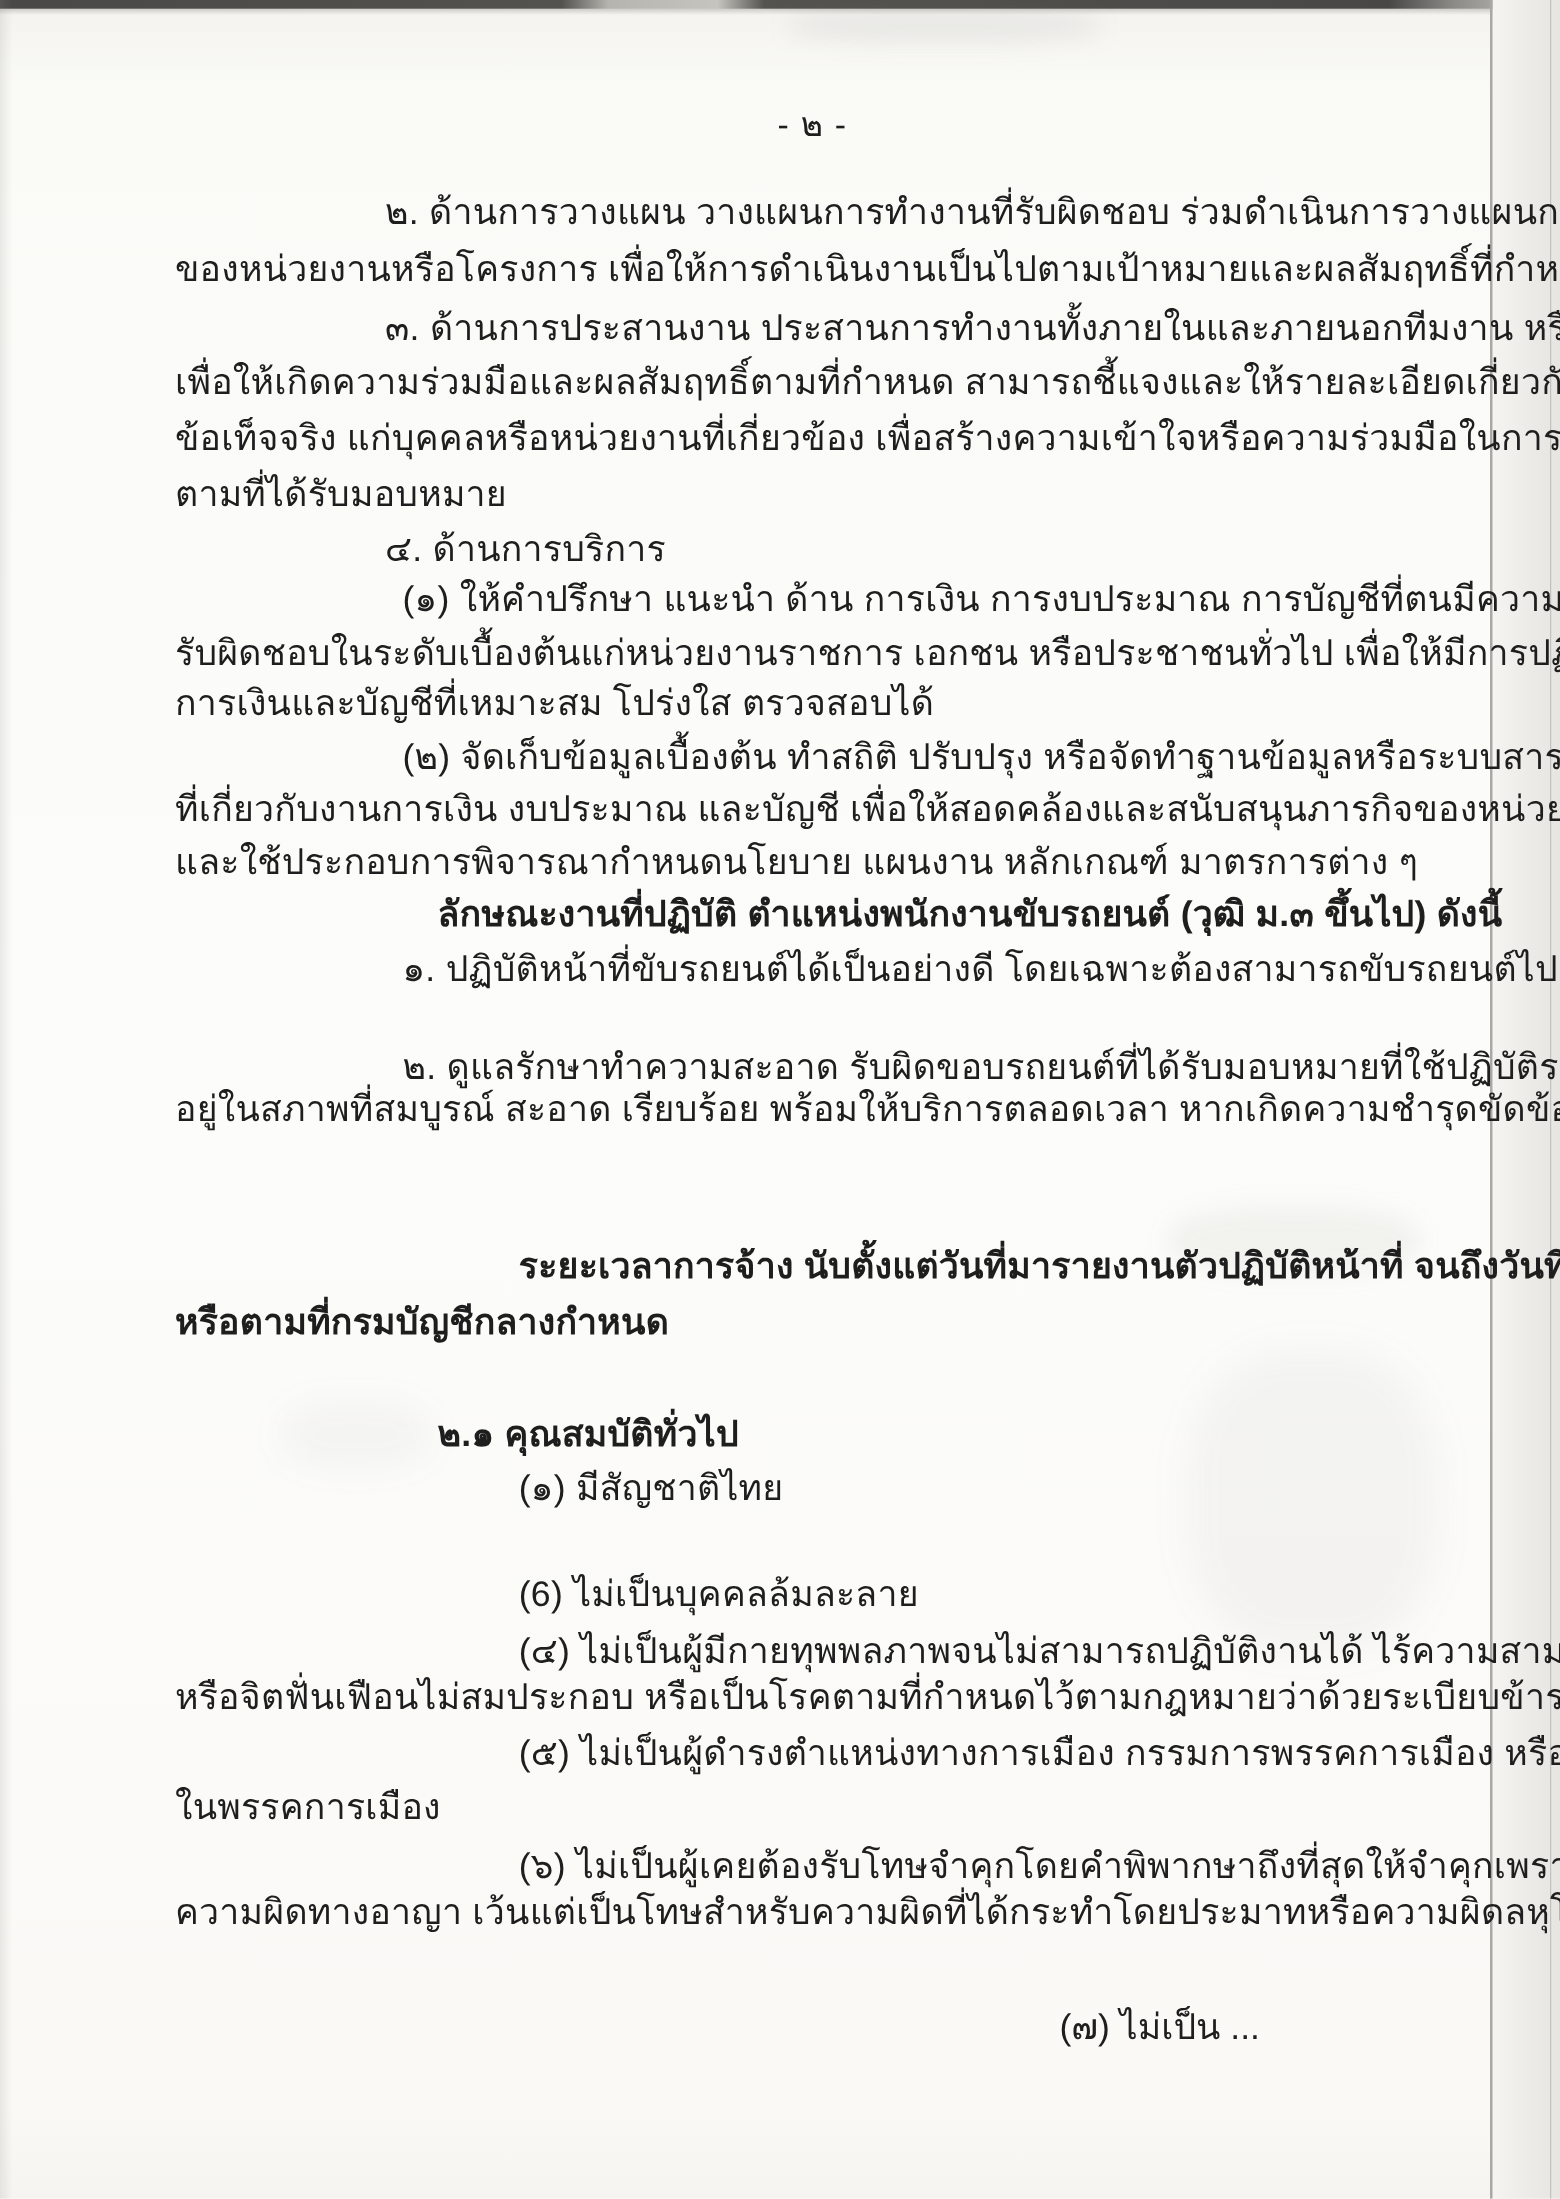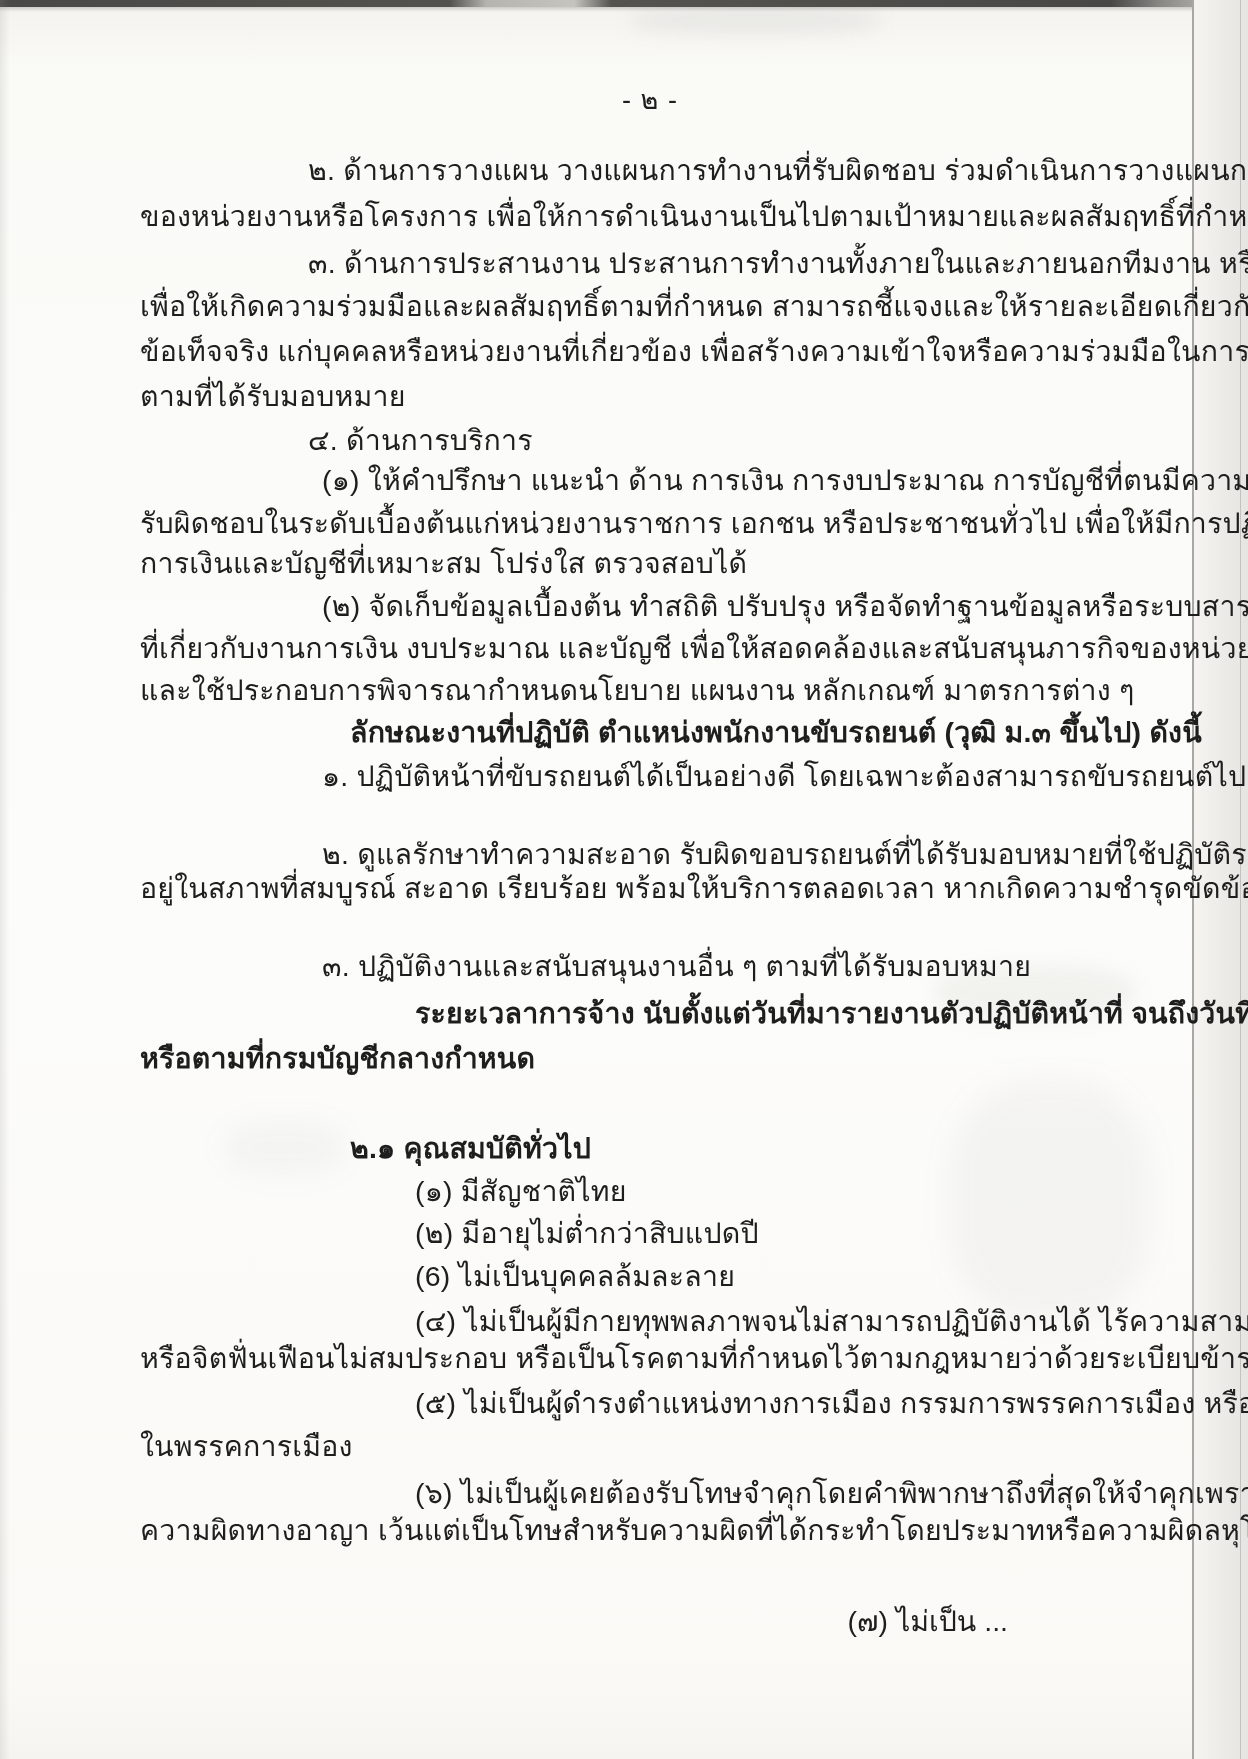--- a/index.html
+++ b/index.html
@@ -87,26 +87,24 @@
     <div class="line" style="top: 462px; left: 322px;">(๑) ให้คำปรึกษา แนะนำ ด้าน การเงิน การงบประมาณ การบัญชีที่ตนมีความ</div>
     <div class="line" style="top: 505px; left: 140px;">รับผิดชอบในระดับเบื้องต้นแก่หน่วยงานราชการ เอกชน หรือประชาชนทั่วไป เพื่อให้มีการปฏิบัติงานด้าน</div>
     <div class="line" style="top: 545px; left: 140px;">การเงินและบัญชีที่เหมาะสม โปร่งใส ตรวจสอบได้</div>
     <div class="line" style="top: 588px; left: 322px;">(๒) จัดเก็บข้อมูลเบื้องต้น ทำสถิติ ปรับปรุง หรือจัดทำฐานข้อมูลหรือระบบสารสนเทศ</div>
     <div class="line" style="top: 630px; left: 140px;">ที่เกี่ยวกับงานการเงิน งบประมาณ และบัญชี เพื่อให้สอดคล้องและสนับสนุนภารกิจของหน่วยงาน</div>
     <div class="line" style="top: 672px; left: 140px;">และใช้ประกอบการพิจารณากำหนดนโยบาย แผนงาน หลักเกณฑ์ มาตรการต่าง ๆ</div>
     <div class="line bold" style="top: 714px; left: 350px;">ลักษณะงานที่ปฏิบัติ ตำแหน่งพนักงานขับรถยนต์ (วุฒิ  ม.๓ ขึ้นไป) ดังนี้</div>
     <div class="line" style="top: 758px; left: 322px;">๑. ปฏิบัติหน้าที่ขับรถยนต์ได้เป็นอย่างดี โดยเฉพาะต้องสามารถขับรถยนต์ไปยัง</div>
     <div class="line" style="top: 836px; left: 322px;">๒. ดูแลรักษาทำความสะอาด รับผิดขอบรถยนต์ที่ได้รับมอบหมายที่ใช้ปฏิบัติราชการให้</div>
     <div class="line" style="top: 870px; left: 140px;">อยู่ในสภาพที่สมบูรณ์ สะอาด เรียบร้อย พร้อมให้บริการตลอดเวลา หากเกิดความชำรุดขัดข้องของเครื่องยนต์</div>
-    <div class="line" style="top: 948px; left: 322px;">๓. ปฏิบัติงานและสนับสนุนงานอื่น ๆ ตามที่ได้รับมอบหมาย</div>
     <div class="line bold" style="top: 995px; left: 415px;">ระยะเวลาการจ้าง นับตั้งแต่วันที่มารายงานตัวปฏิบัติหน้าที่ จนถึงวันที่ ๓๐ กันยายน ๒๕๖๘</div>
     <div class="line bold" style="top: 1040px; left: 140px;">หรือตามที่กรมบัญชีกลางกำหนด</div>
     <div class="line bold" style="top: 1130px; left: 350px;">๒.๑  คุณสมบัติทั่วไป</div>
     <div class="line" style="top: 1173px; left: 415px;">(๑) มีสัญชาติไทย</div>
-    <div class="line" style="top: 1215px; left: 415px;">(๒) มีอายุไม่ต่ำกว่าสิบแปดปี</div>
     <div class="line" style="top: 1258px; left: 415px;">(6) ไม่เป็นบุคคลล้มละลาย</div>
     <div class="line" style="top: 1303px; left: 415px;">(๔) ไม่เป็นผู้มีกายทุพพลภาพจนไม่สามารถปฏิบัติงานได้ ไร้ความสามารถ</div>
     <div class="line" style="top: 1340px; left: 140px;">หรือจิตฟั่นเฟือนไม่สมประกอบ หรือเป็นโรคตามที่กำหนดไว้ตามกฎหมายว่าด้วยระเบียบข้าราชการพลเรือน</div>
     <div class="line" style="top: 1385px; left: 415px;">(๕) ไม่เป็นผู้ดำรงตำแหน่งทางการเมือง กรรมการพรรคการเมือง หรือเจ้าหน้าที่</div>
     <div class="line" style="top: 1428px; left: 140px;">ในพรรคการเมือง</div>
     <div class="line" style="top: 1475px; left: 415px;">(๖) ไม่เป็นผู้เคยต้องรับโทษจำคุกโดยคำพิพากษาถึงที่สุดให้จำคุกเพราะกระทำ</div>
     <div class="line" style="top: 1512px; left: 140px;">ความผิดทางอาญา เว้นแต่เป็นโทษสำหรับความผิดที่ได้กระทำโดยประมาทหรือความผิดลหุโทษ</div>
   </div>
 
 <div class="footer-line">(๗) ไม่เป็น ...</div>

